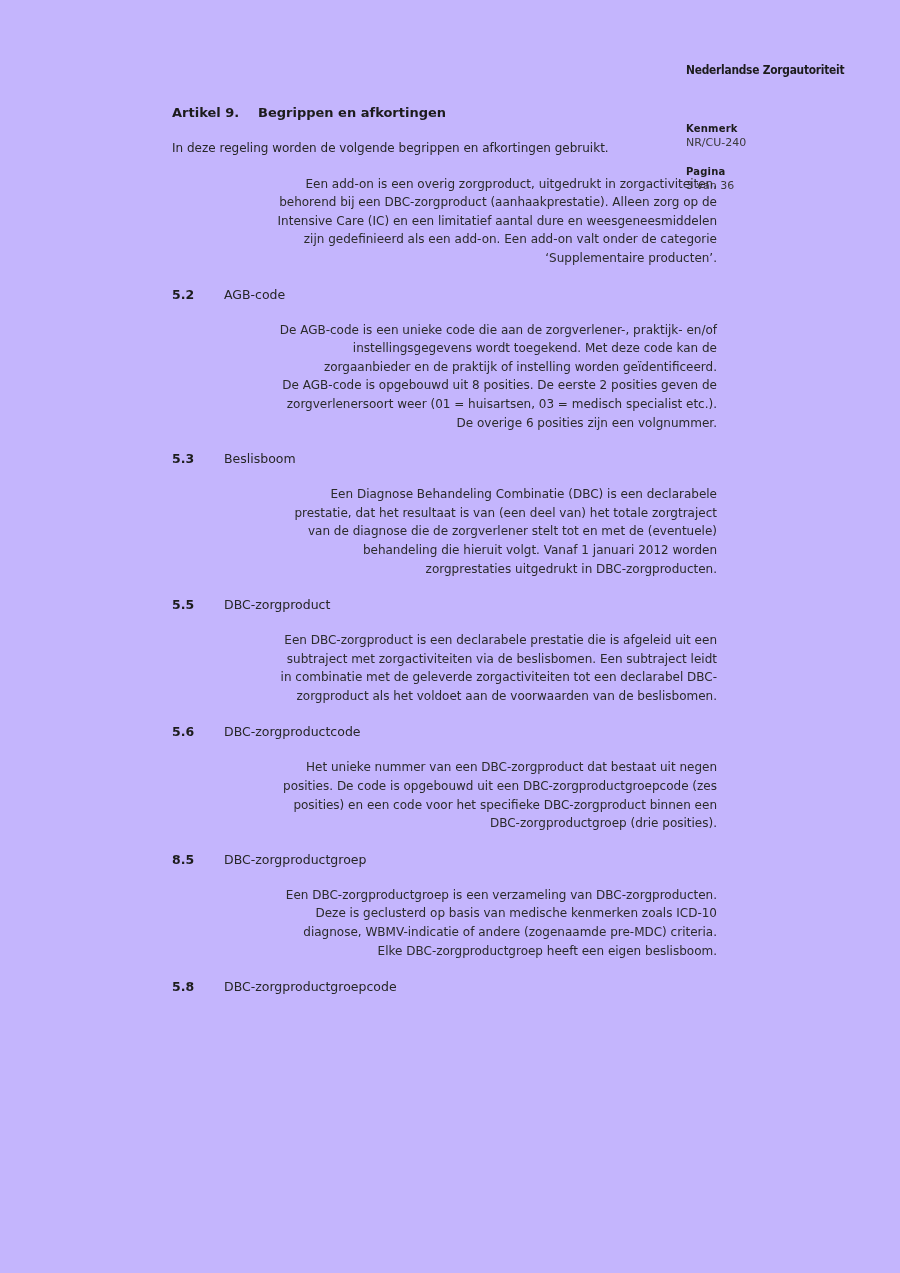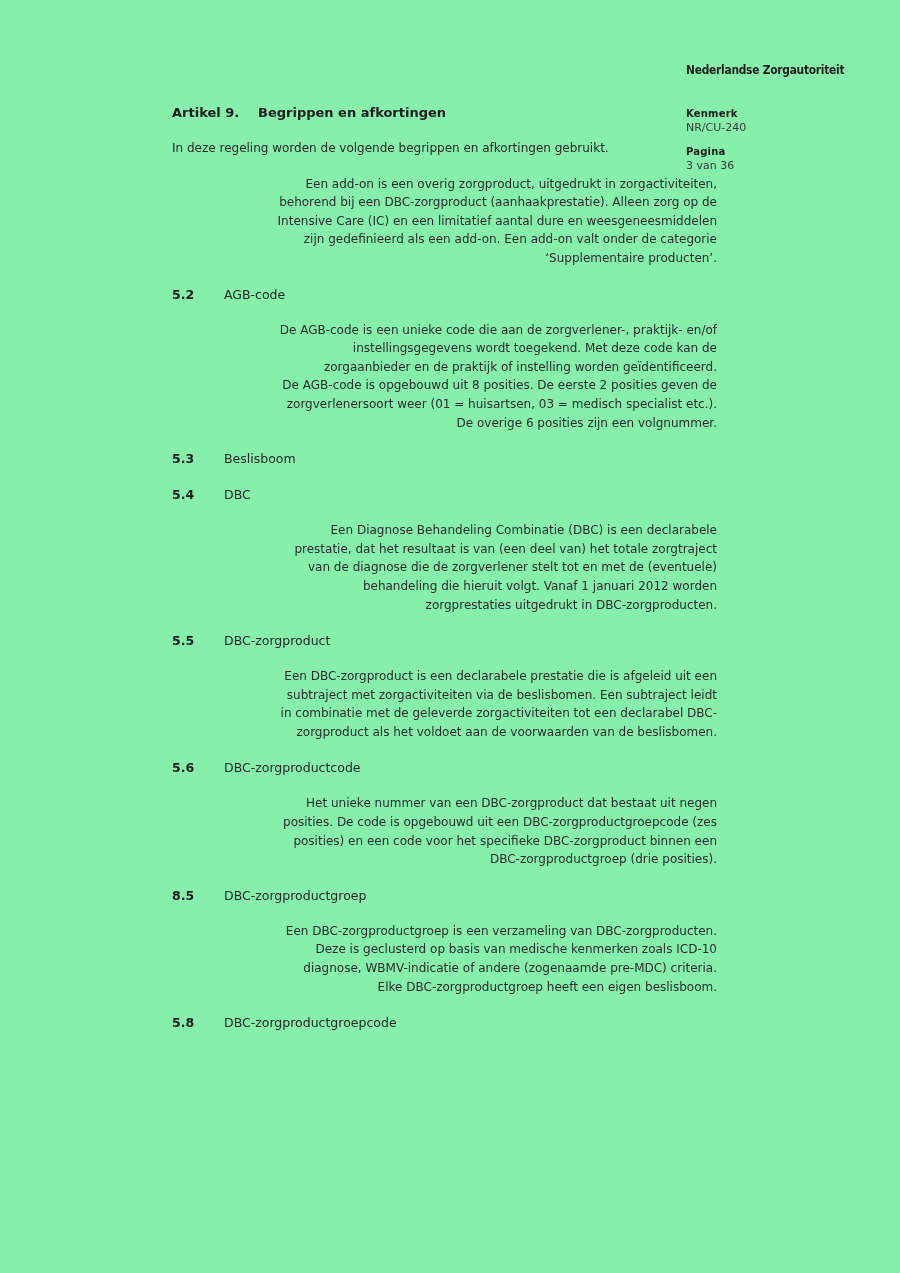--- a/index.html
+++ b/index.html
@@ -11,21 +11,21 @@
     width: 900px;
     height: 1273px;
     position: relative;
     font-family: "DejaVu Sans", "Liberation Sans", sans-serif;
     color: #262626;
     overflow: hidden;
   }
   .page {
     position: absolute;
     inset: 0;
-    background: #86efac;
+    background: #c4b5fd;
   }
   .brand {
     position: absolute;
     left: 686px;
     top: 62px;
     font-size: 13px;
     font-weight: bold;
     color: #1c1c1c;
     white-space: nowrap;
     transform: scaleX(0.82);
@@ -39,20 +39,21 @@
     width: 160px;
     font-size: 11px;
     line-height: 14px;
     color: #333333;
   }
   .sidebar .label {
     font-size: 10px;
     font-weight: bold;
     color: #1c1c1c;
     letter-spacing: 0.2px;
+    margin-top: 15px;
   }
   .sidebar .value {
     margin-bottom: 10px;
     color: #3a3a3a;
   }
   .main {
     position: absolute;
     left: 172px;
     top: 103px;
     width: 545px;
@@ -136,23 +137,20 @@
 De overige 6 posities zijn een volgnummer.</p>
     </div>
 
     <div>
       <h2 class="sec-heading">
         <span class="secnum">5.3</span><span>Beslisboom</span>
       </h2>
     </div>
 
     <div>
-      <h2 class="sec-heading">
-        <span class="secnum">5.4</span><span>DBC</span>
-      </h2>
       <p class="sec-body">Een Diagnose Behandeling Combinatie (DBC) is een declarabele
 prestatie, dat het resultaat is van (een deel van) het totale zorgtraject
 van de diagnose die de zorgverlener stelt tot en met de (eventuele)
 behandeling die hieruit volgt. Vanaf 1 januari 2012 worden
 zorgprestaties uitgedrukt in DBC-zorgproducten.</p>
     </div>
 
     <div>
       <h2 class="sec-heading">
         <span class="secnum">5.5</span><span>DBC-zorgproduct</span>

